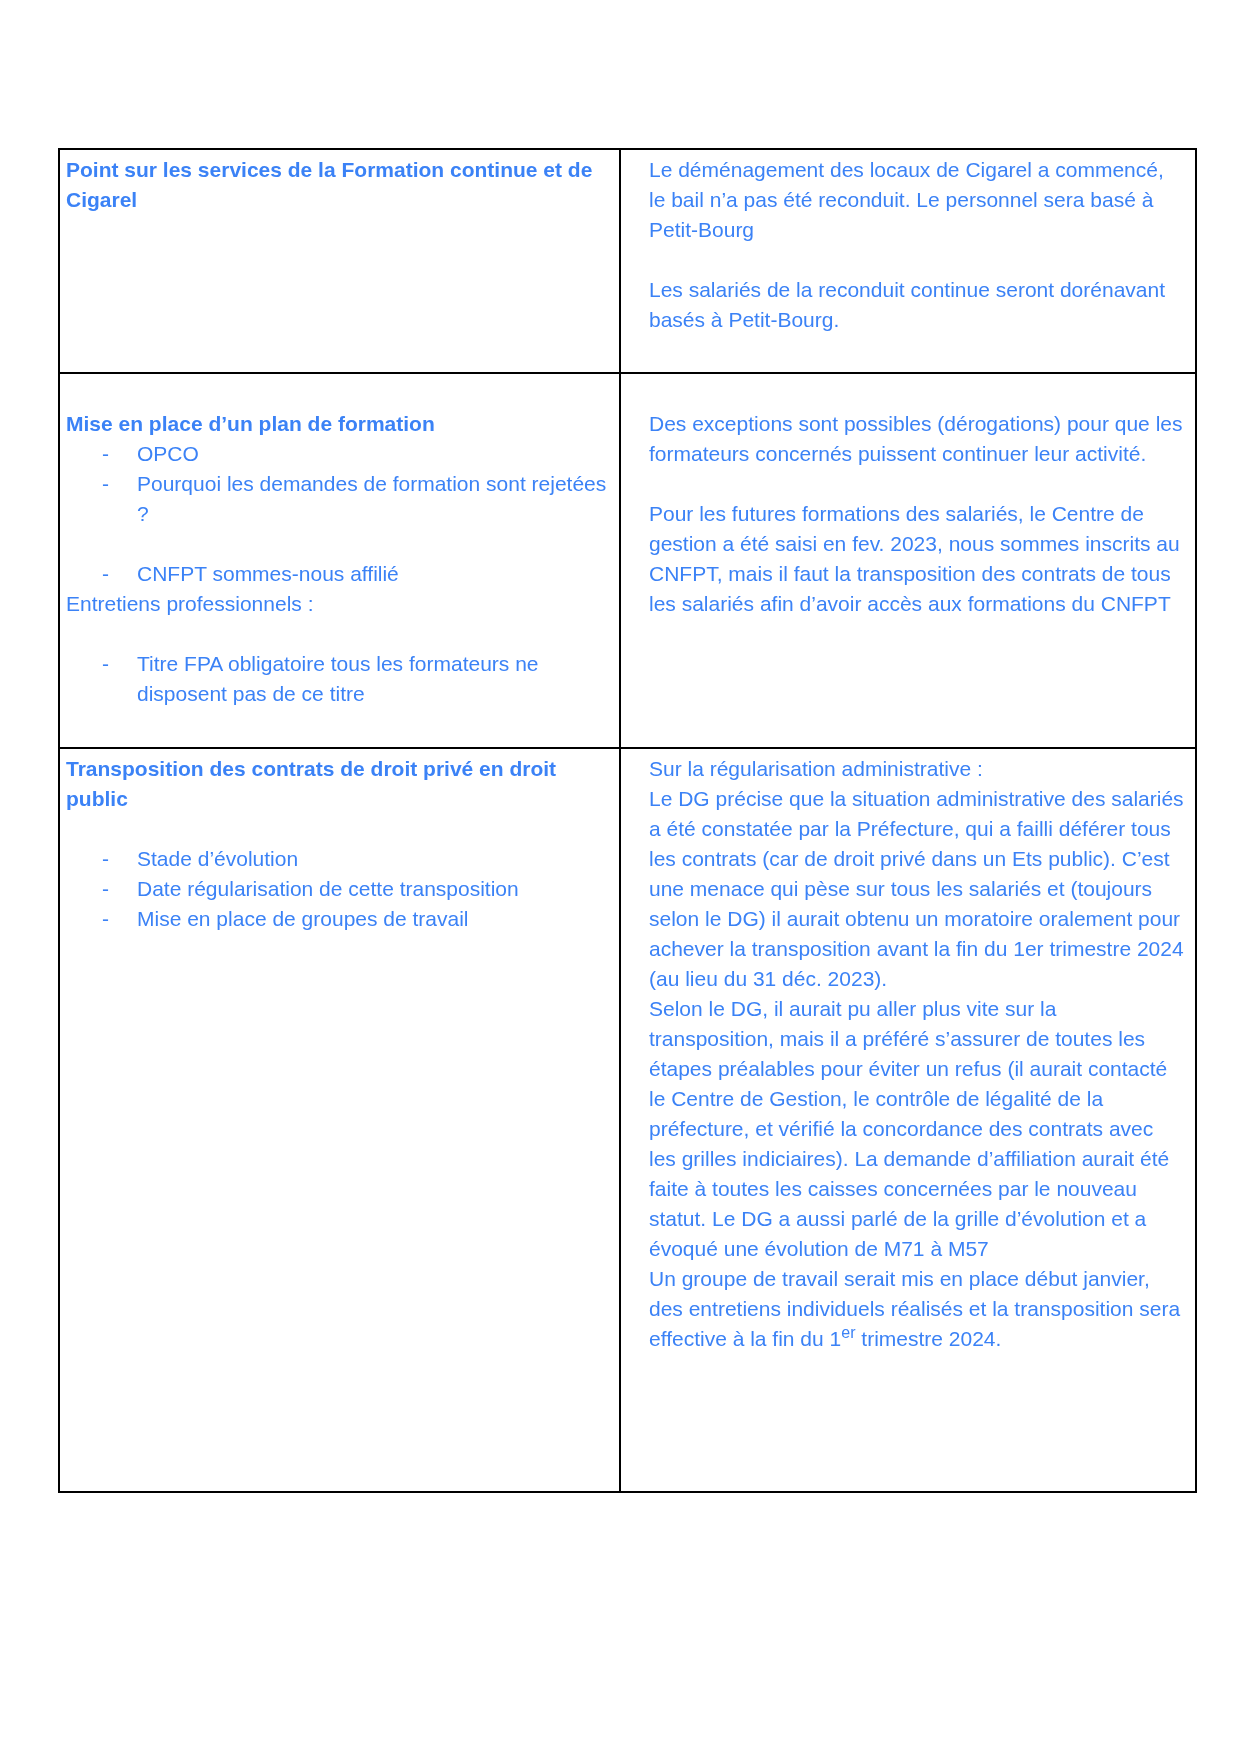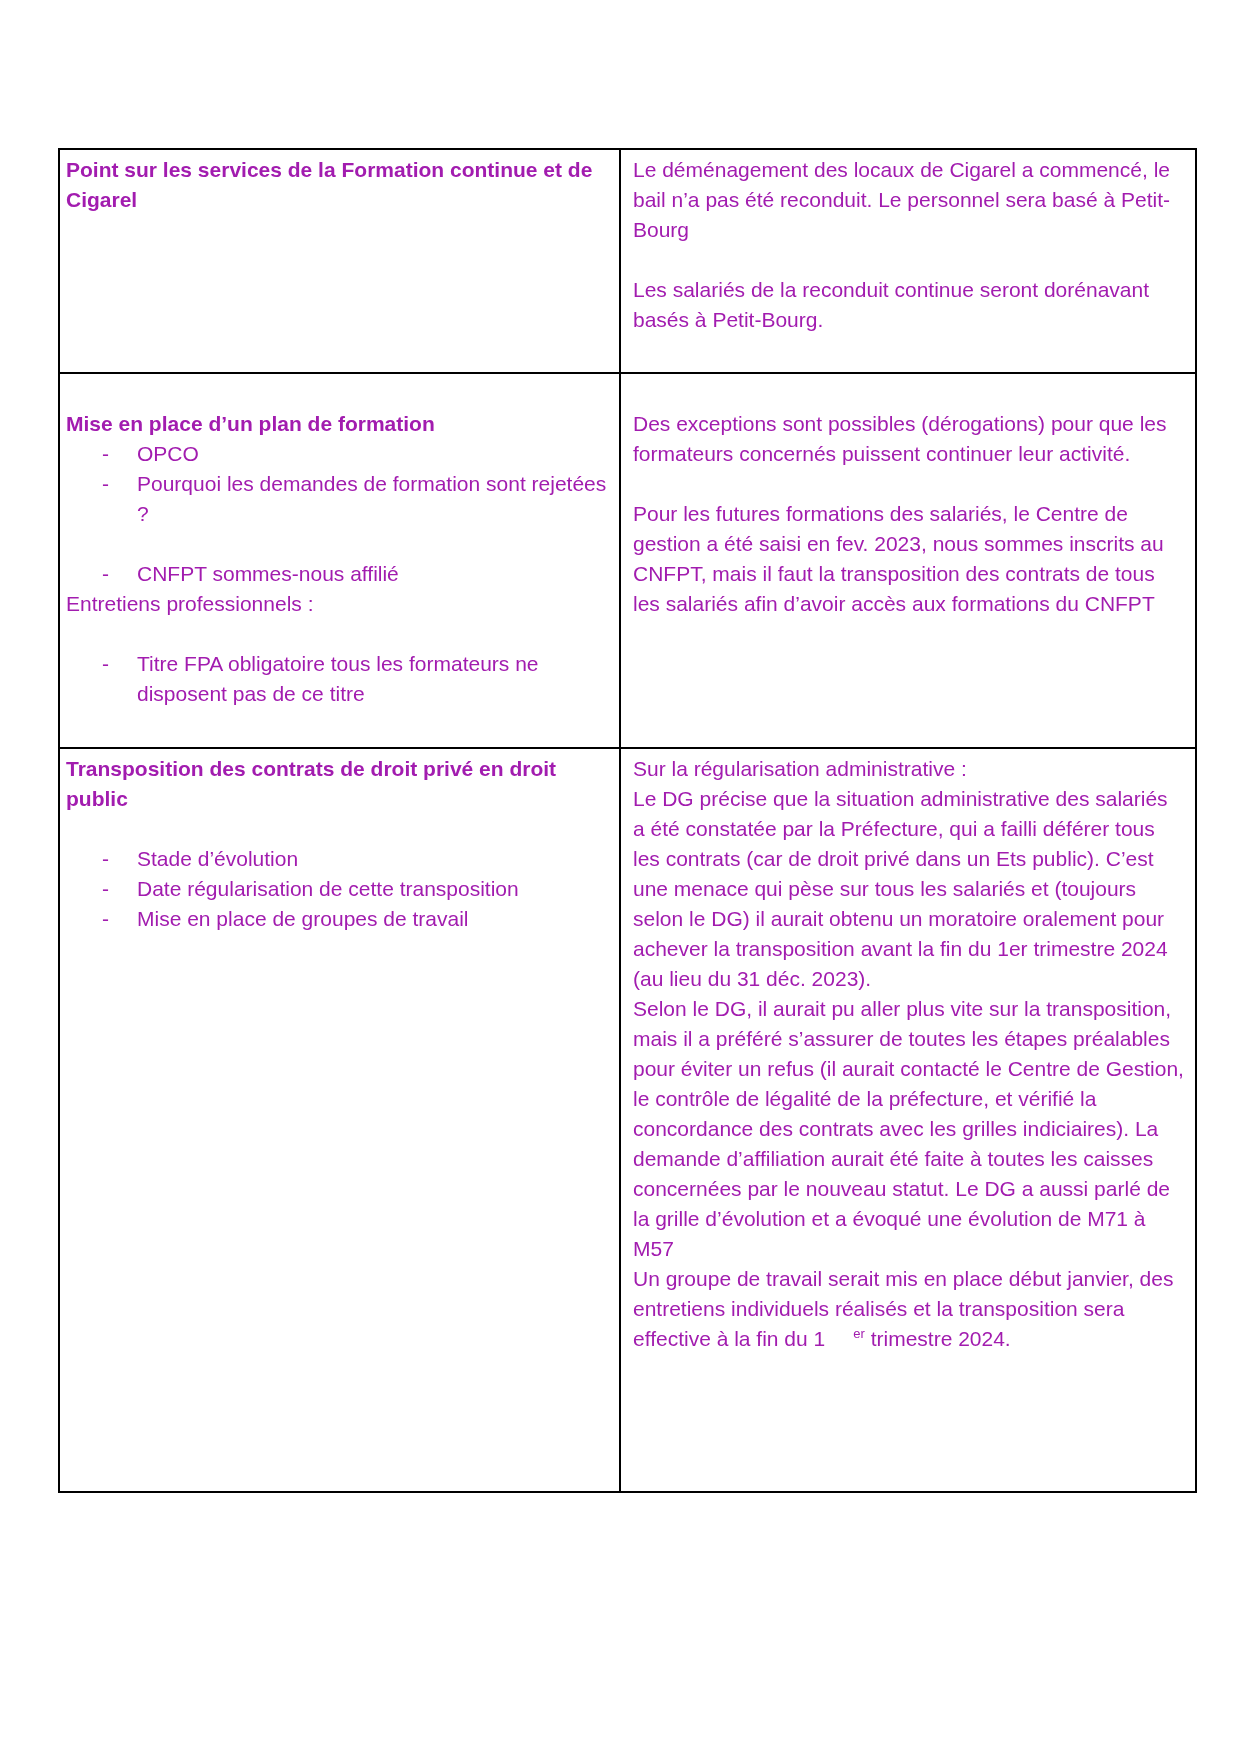--- a/index.html
+++ b/index.html
@@ -5,59 +5,58 @@
   html, body {
     margin: 0;
     padding: 0;
     background: #ffffff;
   }
   .page {
     position: relative;
     width: 1052px;
     height: 1754px;
     background: #ffffff;
-    color: #a21caf;
+    color: #3b82f6;
     font-family: "Liberation Sans", "DejaVu Sans", sans-serif;
     font-size: 21px;
     line-height: 30px;
   }
   table.meeting-table {
     position: absolute;
     left: 58px;
     top: 148px;
     width: 1137px;
     border-collapse: collapse;
     table-layout: fixed;
   }
   col.col-left  { width: 561px; }
   col.col-right { width: 576px; }
   td.cell {
     border: 2px solid #000000;
     vertical-align: top;
     padding: 5px 10px 5px 6px;
   }
-  td.cell.right { padding-left: 12px; }
+  td.cell.right { padding-left: 28px; }
   tr.r1 td { height: 212px; }
   tr.r2 td { height: 60px;  }
   tr.r3 td { height: 363px; }
   tr.r4 td { height: 732px; }
   p { margin: 0; padding: 0; }
   p.h { font-weight: bold; }
   p.blank { height: 30px; }
   .bullet {
     display: flex;
     padding-left: 36px;
   }
   .dash { flex: 0 0 35px; }
   .btext { flex: 1 1 auto; }
   .sup {
-    font-size: 13px;
+    font-size: 16px;
     vertical-align: super;
     line-height: 0;
-    margin-left: 28px;
   }
 </style>
 </head>
 <body>
 
 <div class="page">
   <table class="meeting-table">
     <colgroup>
       <col class="col-left">
       <col class="col-right">

